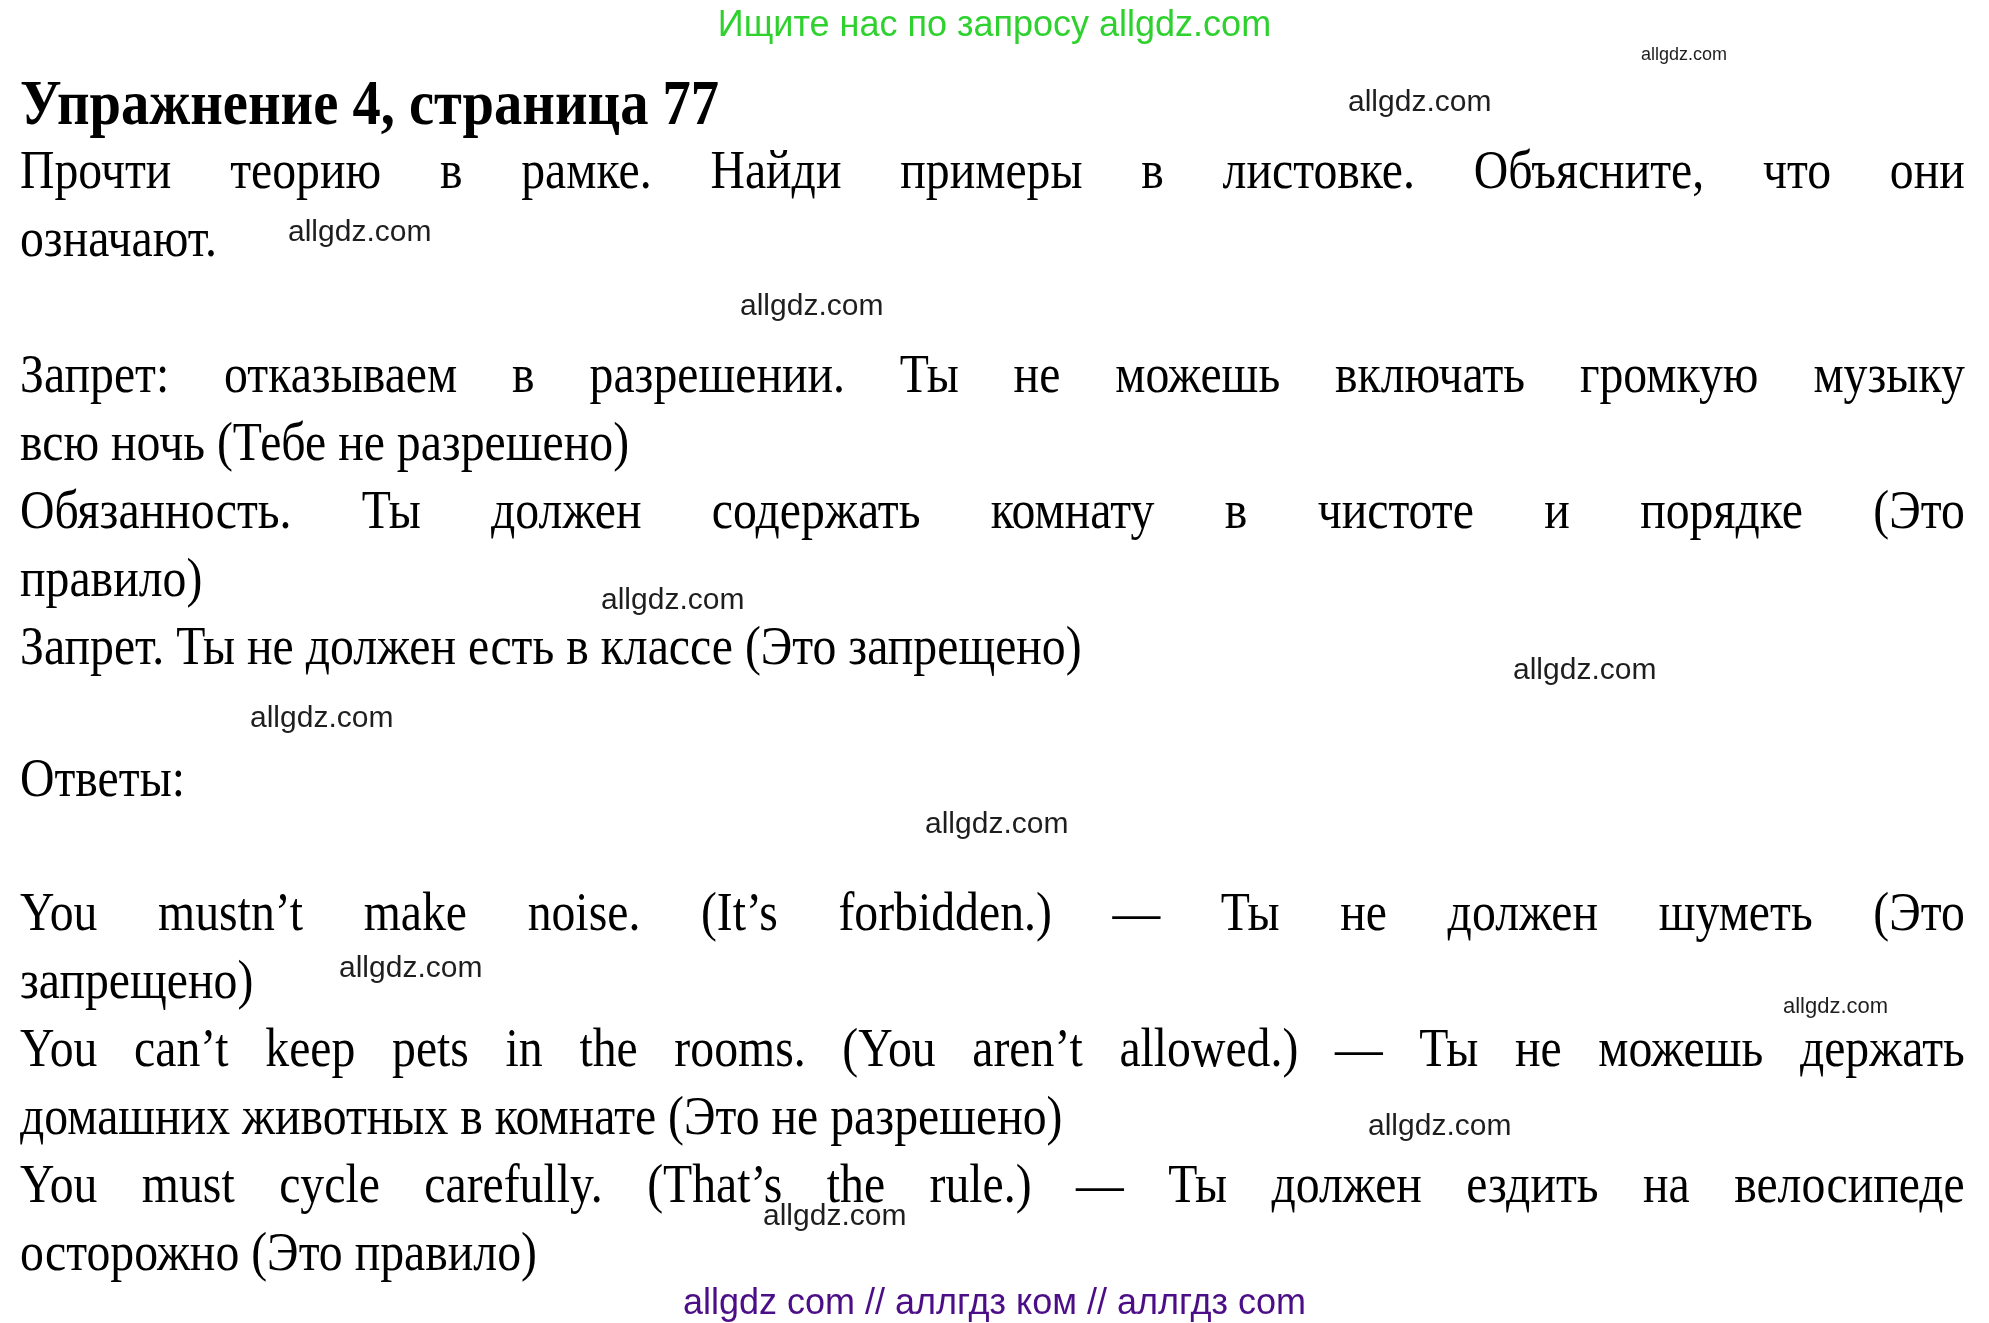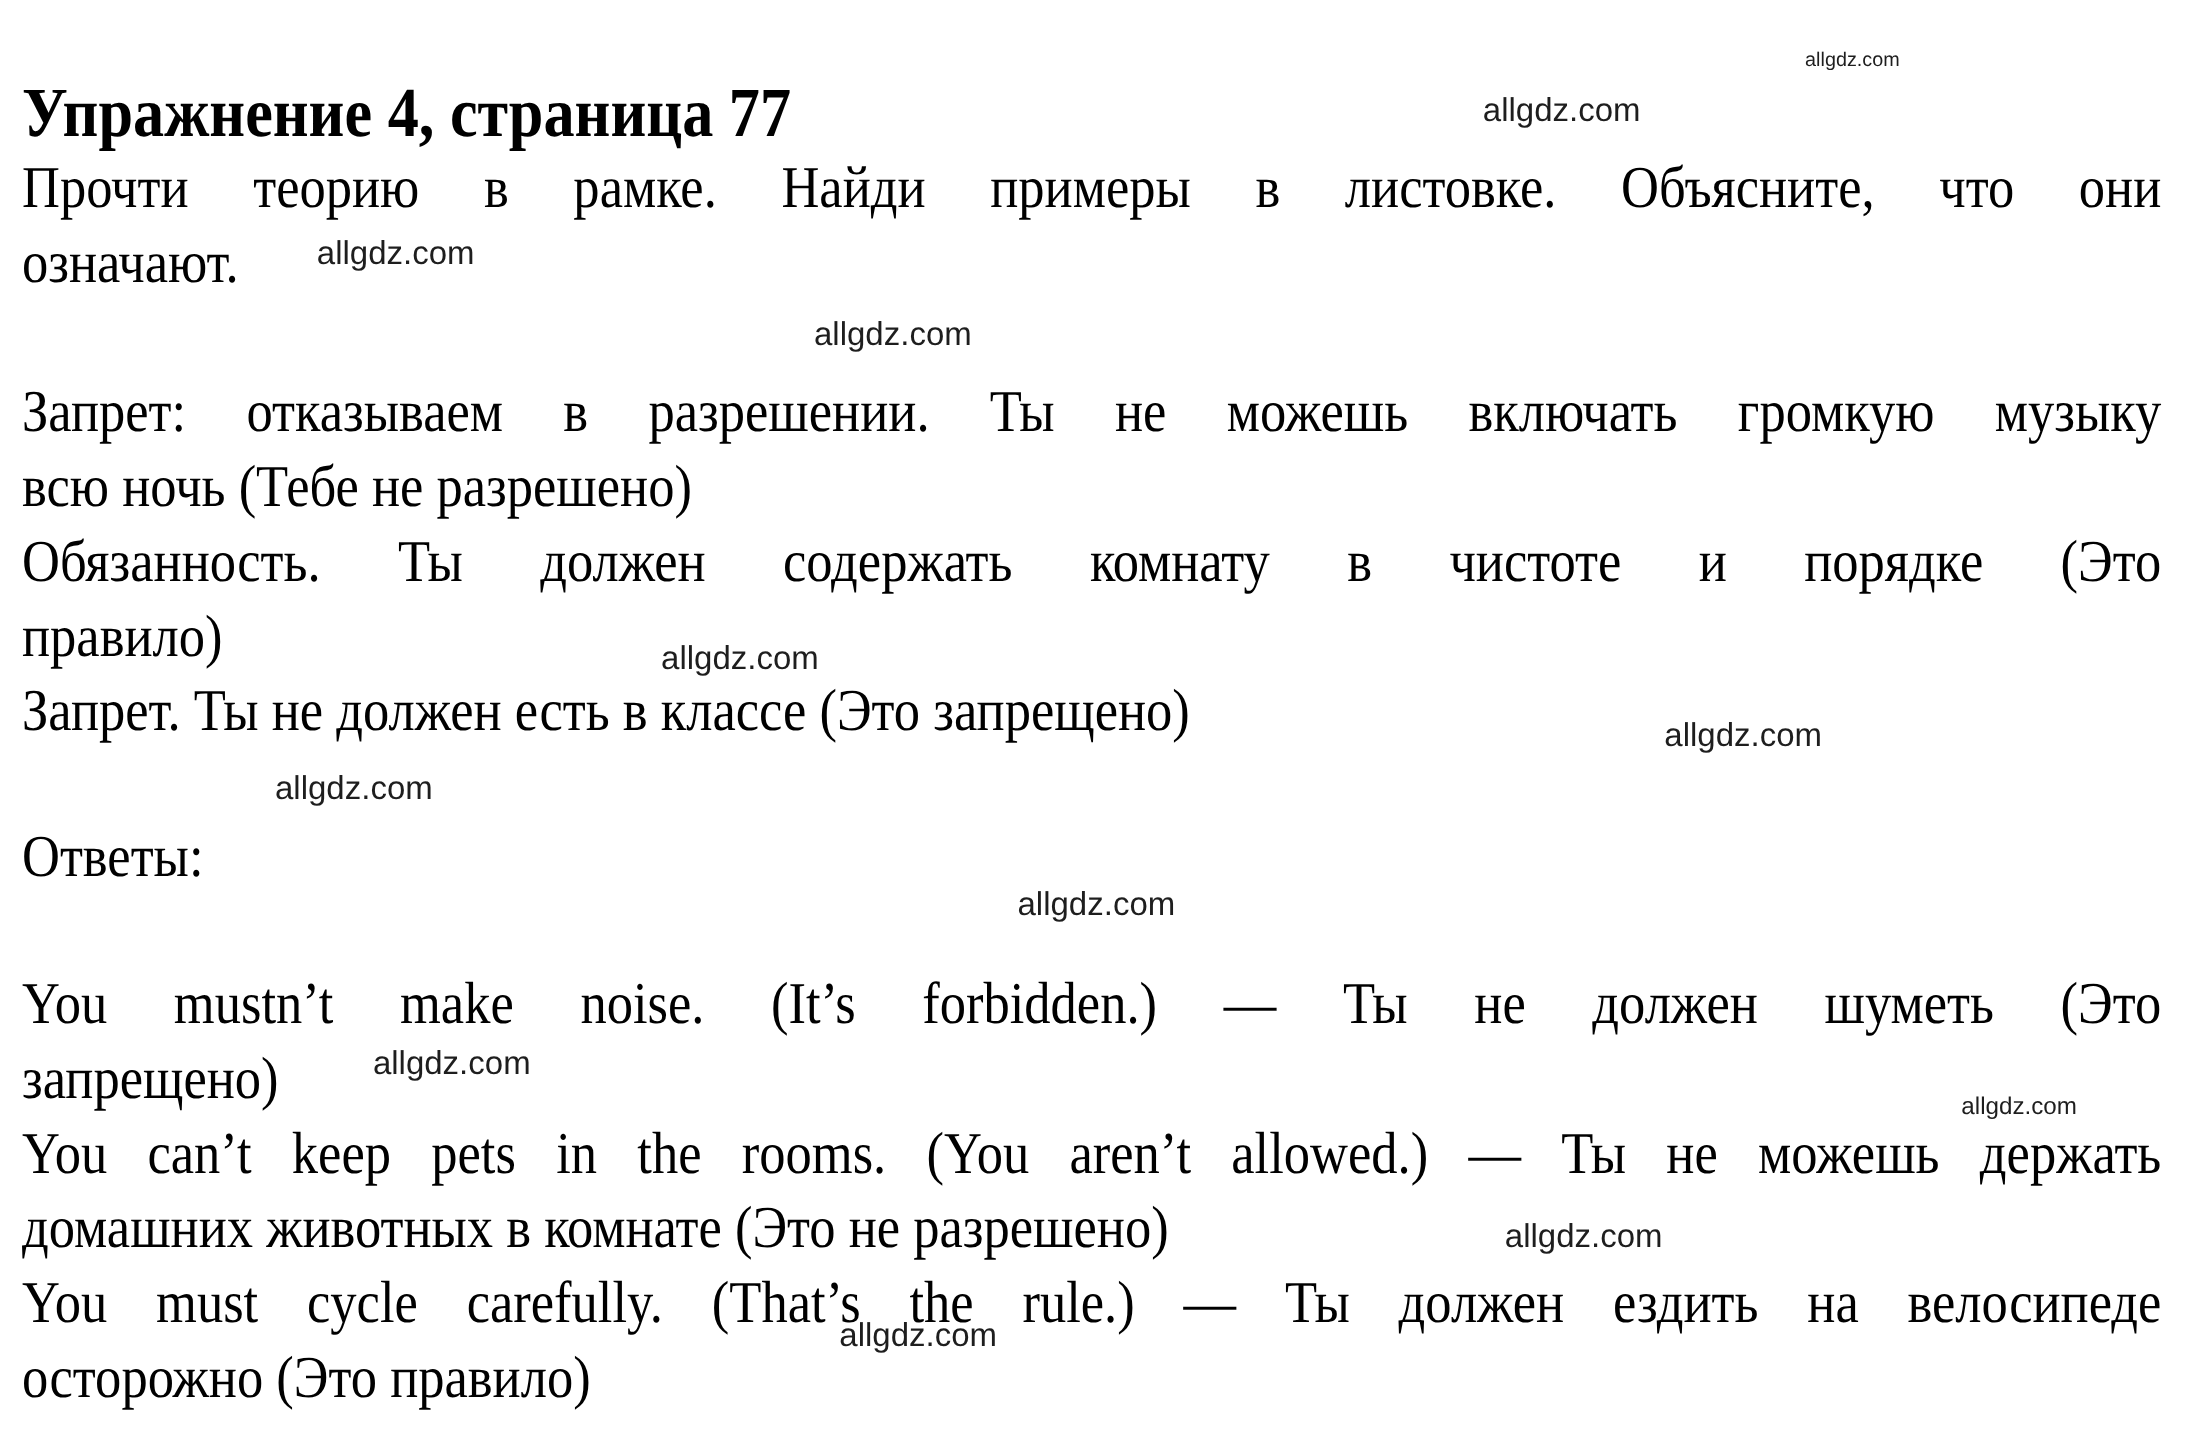--- a/index.html
+++ b/index.html
@@ -70,20 +70,21 @@
     font-size: 36px;
     line-height: 40px;
     color: #4b0e87;
   }
 </style>
 </head>
 <body>
 
 <div class="page">
 
+  <div class="green-header">Ищите нас по запросу allgdz.com</div>
 
   <div class="wm wm-tiny" style="left:1641px; top:44px;">allgdz.com</div>
   <div class="wm" style="left:1348px; top:84px;">allgdz.com</div>
   <div class="wm" style="left:288px;  top:214px;">allgdz.com</div>
   <div class="wm" style="left:740px;  top:288px;">allgdz.com</div>
   <div class="wm" style="left:601px;  top:582px;">allgdz.com</div>
   <div class="wm" style="left:1513px; top:652px;">allgdz.com</div>
   <div class="wm" style="left:250px;  top:700px;">allgdz.com</div>
   <div class="wm" style="left:925px;  top:806px;">allgdz.com</div>
   <div class="wm" style="left:339px;  top:950px;">allgdz.com</div>
@@ -114,14 +115,15 @@
 
   <div class="cond" style="top:878px;">
     <div class="line j">You mustn’t make noise. (It’s forbidden.) — Ты не должен шуметь (Это</div>
     <div class="line">запрещено)</div>
     <div class="line j">You can’t keep pets in the rooms. (You aren’t allowed.) — Ты не можешь держать</div>
     <div class="line">домашних животных в комнате (Это не разрешено)</div>
     <div class="line j">You must cycle carefully. (That’s the rule.) — Ты должен ездить на велосипеде</div>
     <div class="line">осторожно (Это правило)</div>
   </div>
 
+  <div class="footer-promo">allgdz com  //  аллгдз ком  //  аллгдз com</div>
 
 </div>
 
 </body></html>

